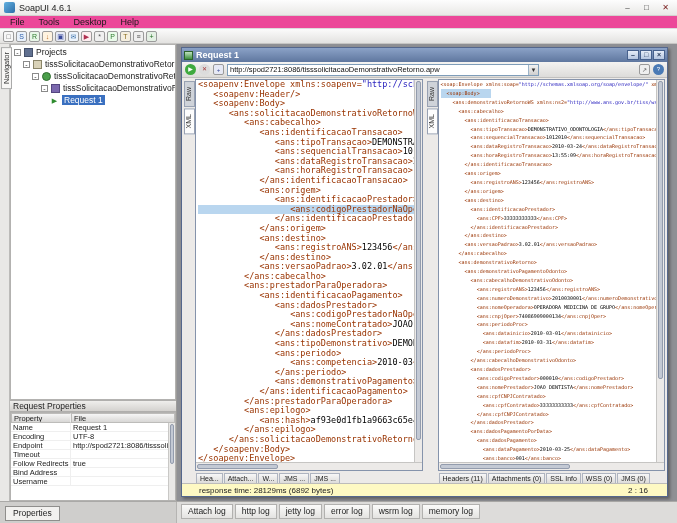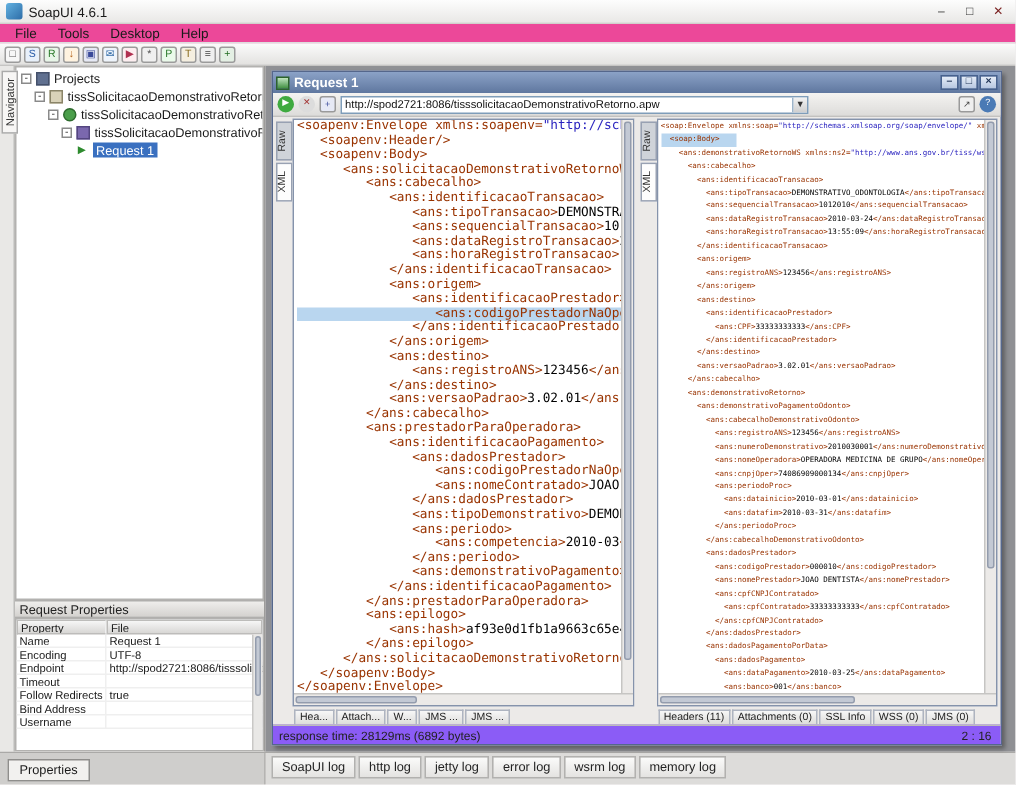--- a/index.html
+++ b/index.html
@@ -75,21 +75,21 @@
 .xtag{color:#993300;}
 .xval{color:#2a23bf;}
 .xtxt{color:#000;}
 .vscroll{width:8px;flex:none;background:#eceae8;border-left:1px solid #c6c5c3;position:relative;}
 .hscroll{height:8px;flex:none;background:#eceae8;border-top:1px solid #c6c5c3;position:relative;}
 .thumb{position:absolute;left:1px;right:1px;background:#c3c9d4;border:1px solid #939cad;border-radius:2px;}
 .hthumb{position:absolute;top:1px;bottom:1px;background:#c3c9d4;border:1px solid #939cad;border-radius:2px;}
 .vsplit{width:4px;background:#eceae8;flex:none;}
 .subtabs{height:12px;display:flex;align-items:flex-end;gap:1px;padding-left:12px;overflow:hidden;flex:none;}
 .stab{border:1px solid #aeb4c0;border-bottom:none;background:linear-gradient(#f7f7f7,#dddcda);font-size:7px;padding:1px 3px;white-space:nowrap;overflow:hidden;color:#222;}
-.reqwin-status{height:13px;border-top:1px solid #bdbcba;background:#8b5cf6;display:flex;align-items:center;font-size:8px;padding:0 4px;color:#222;flex:none;}
+.reqwin-status{height:13px;border-top:1px solid #bdbcba;background:#fef9c3;display:flex;align-items:center;font-size:8px;padding:0 17px;color:#222;flex:none;}
 .caret-pos{margin-left:auto;padding-right:2px;}
 
 .bottombar{height:22px;display:flex;background:#dddcda;border-top:1px solid #aaa9a7;}
 .props-tab-zone{width:177px;flex:none;background:#cfcecc;padding:4px 0 0 5px;border-right:1px solid #b5b4b2;}
 .props-tab{display:inline-block;border:1px solid #8f8e8c;background:#f2f1ef;font-size:8.5px;padding:1px 7px 2px 7px;}
 .logtabs{flex:1;display:flex;gap:2px;padding:2px 0 0 4px;align-items:flex-start;}
 .logtab{border:1px solid #b2b1af;background:linear-gradient(#fbfbfa,#e4e3e1);font-size:8.5px;padding:1px 6px 2px 6px;color:#222;white-space:nowrap;}
 </style>
 </head>
 <body>
@@ -294,20 +294,20 @@
       </div>
     </div>
   </div>
 </div>
 
 <div class="bottombar">
   <div class="props-tab-zone">
     <span class="props-tab">Properties</span>
   </div>
   <div class="logtabs" id="logtabs">
-      <div class="logtab">SoapUI log</div>
+      <div class="logtab">Attach log</div>
       <div class="logtab">http log</div>
       <div class="logtab">jetty log</div>
       <div class="logtab">error log</div>
       <div class="logtab">wsrm log</div>
       <div class="logtab">memory log</div>
     </div>
 </div>
 
 </body></html>

